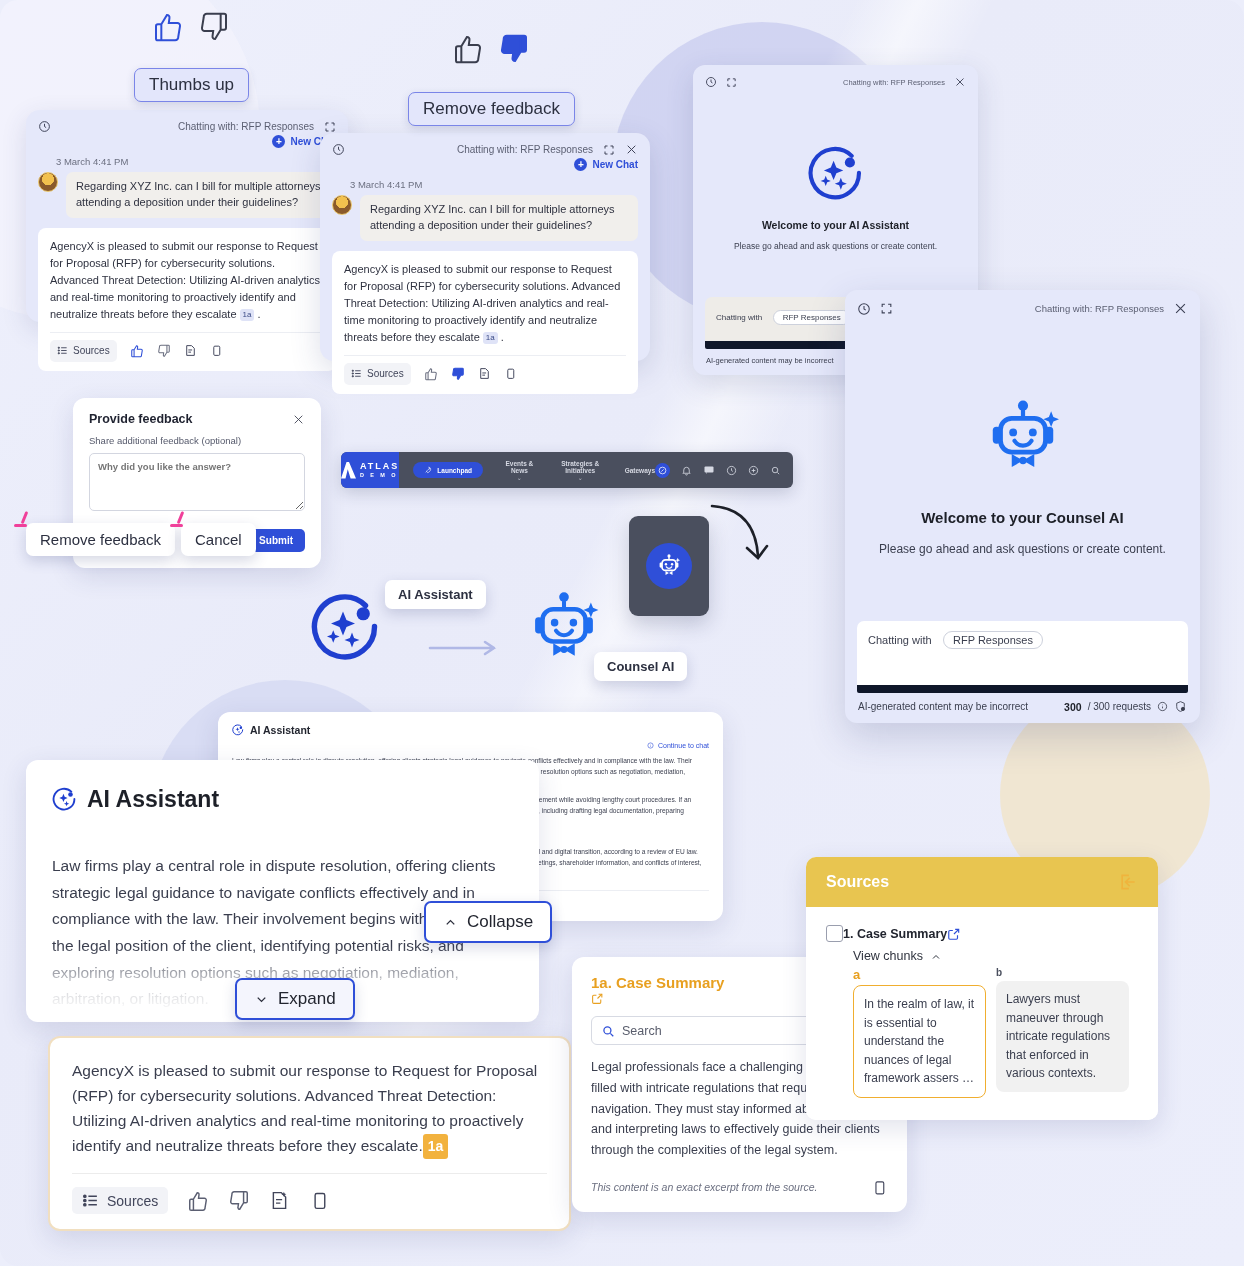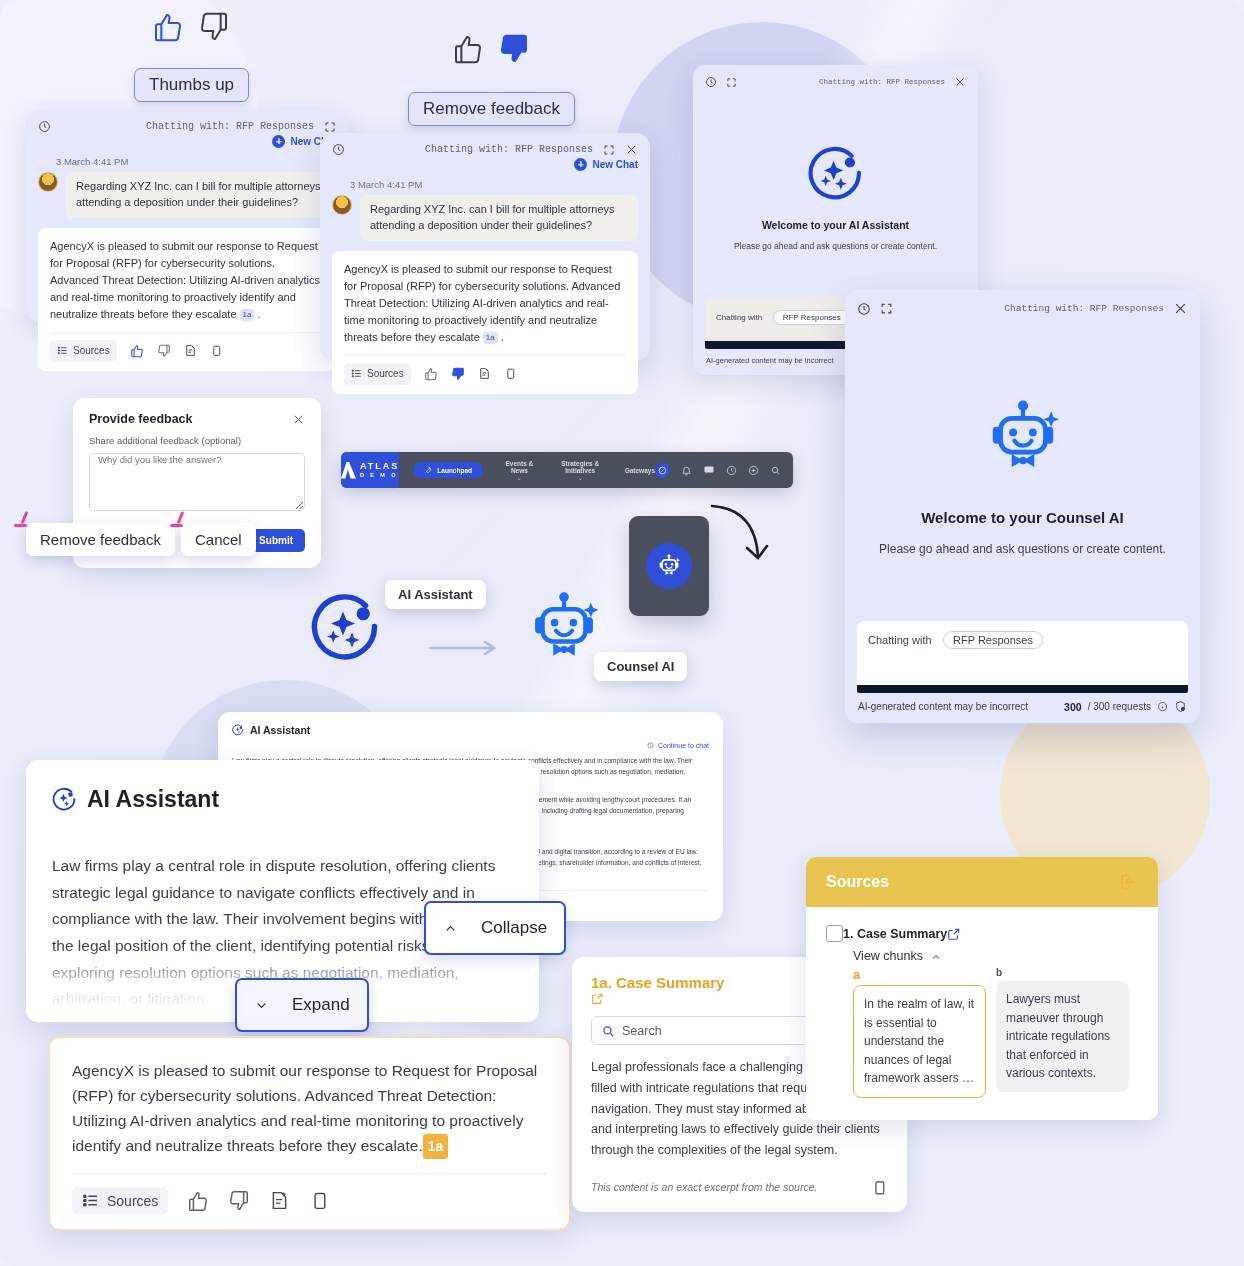--- a/index.html
+++ b/index.html
@@ -23,21 +23,21 @@
             background:linear-gradient(100deg,rgba(255,255,255,.0) 45%,rgba(255,255,255,.55) 50%,rgba(255,255,255,0) 56%);
             transform:rotate(16deg); }
 
   
   .card { position:absolute; background:#fff; border-radius:12px;
           box-shadow:0 8px 26px rgba(50,60,120,.14); }
   .chatcard { background:#e5e8fa; border-radius:14px; }
 
   .chat-head { display:flex; align-items:center; gap:10px; padding:10px 12px 2px; }
   .chat-head .right { margin-left:auto; display:flex; align-items:center; gap:10px; }
-  .lbl-chatting { font-size:10px; color:#5b5f72; white-space:nowrap;font-family:Liberation Mono, monospace; }
+  .lbl-chatting { font-size:10px; color:#5b5f72; white-space:nowrap; }
   .ico { color:#3c4055; display:inline-flex; align-items:center; }
   .newchat { display:flex; align-items:center; gap:5px; font-size:10px; color:#2f4fd8; font-weight:600;}
   .newchat .plus { width:13px;height:13px;border-radius:50%;background:#2f4fd8;color:#fff;
                    font-size:10px;line-height:13px;text-align:center;font-weight:700;}
   .ts { font-size:9.5px; color:#6b6f80; margin:8px 0 5px 30px;}
   .userrow { display:flex; gap:8px; padding:0 12px; }
   .avatar { width:20px;height:20px;border-radius:50%;flex:0 0 20px;
             background:radial-gradient(circle at 50% 35%,#f2c14e 0 40%,#8a5a2b 41% 100%);
             border:1.5px solid #e8c46a; }
   .bubble { background:#f1efec; border-radius:7px; padding:7px 10px; font-size:11px;
@@ -55,21 +55,21 @@
          font-size:17px; color:#2c3040; padding:6px 14px; box-shadow:0 3px 9px rgba(50,60,120,.16);}
 
   
   svg { display:block; }
 
   
   .modal { width:248px; padding:14px 16px 16px; }
   .modal h3 { font-size:12.5px; color:#1f2230; font-weight:700;}
   .modal .sub { font-size:9.5px; color:#55596b; margin-top:9px;}
   .ta { margin-top:7px; width:100%; height:58px; border:1px solid #d3d6e0; border-radius:5px;
-        font-size:9.5px; color:#9a9eae; padding:0 8px; font-family:inherit; background:#fff;}
+        font-size:9.5px; color:#9a9eae; padding:7px 8px; font-family:inherit; background:#fff;font-weight:bold;}
   .mrow { display:flex; justify-content:flex-end; gap:10px; margin-top:14px; align-items:center;}
   .btn-ghost { font-size:11px; color:#2b2e3c; padding:5px 12px; border-radius:5px;}
   .btn-primary { font-size:10px; color:#fff; background:#2f4fd8; border-radius:5px; padding:6px 12px;
                  font-weight:600;}
   .callout { position:absolute; background:#fff; border-radius:7px; padding:8px 14px;
              font-size:15px; color:#2c3040; box-shadow:0 5px 14px rgba(50,60,120,.2); }
   .tick { position:absolute; width:20px; height:20px; }
   .tick:before,.tick:after { content:""; position:absolute; background:#f0409a; border-radius:2px;}
   .tick:before { width:2.5px; height:13px; left:9px; top:-1px; transform:rotate(22deg);}
   .tick:after  { width:13px; height:2.5px; left:0px; top:12px; transform:rotate(0deg);}
@@ -107,21 +107,21 @@
 
   
   .bigcard { left:26px; top:760px; width:513px; height:262px; padding:26px 26px; }
   .bigcard .hdr { display:flex; align-items:center; gap:10px; }
   .bigcard .hdr .t { font-size:23px; font-weight:700; color:#1d2028;}
   .bigtext { margin-top:40px; font-size:15.5px; line-height:1.72; color:#3a3e4e;
              -webkit-mask-image:linear-gradient(#000 58%,rgba(0,0,0,.25) 82%,rgba(0,0,0,0) 100%);
              mask-image:linear-gradient(#000 58%,rgba(0,0,0,.25) 82%,rgba(0,0,0,0) 100%);}
 
   .pillbtn { position:absolute; background:#fff; border:2px solid #2f4fd8; border-radius:7px;
-             display:flex; align-items:center; gap:23px; padding:15px 17px; font-size:17px;
+             display:flex; align-items:center; gap:9px; padding:9px 17px; font-size:17px;
              color:#22252f; box-shadow:0 5px 14px rgba(50,60,120,.18); }
   .pillbtn.soft { background:#f4f5fd; }
 
   
   .agx { left:48px; top:1036px; width:523px; border:2px solid #f1dfc0; padding:20px 22px 0; }
   .agx p { font-size:15.5px; line-height:1.62; color:#3a3e4e;}
   .badge1a { display:inline-block; background:#f2b23e; color:#fff; font-weight:700;
              font-size:14px; border-radius:3px; padding:1px 5px; }
   .agx .foot { display:flex; align-items:center; gap:19px; border-top:1px solid #ececec;
                margin-top:14px; padding:13px 0 15px;}

